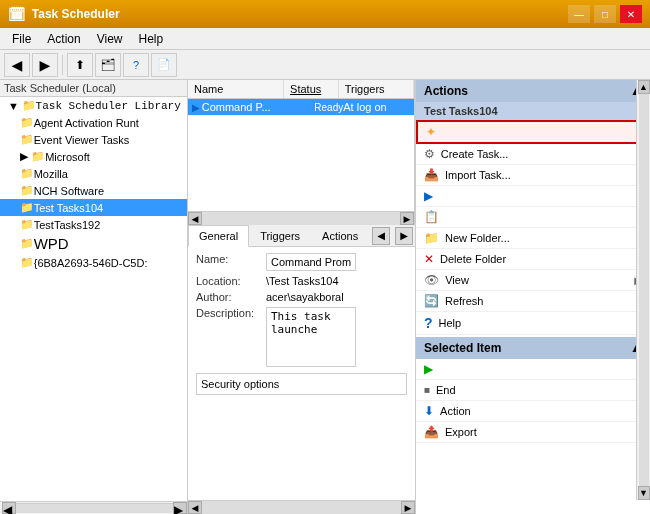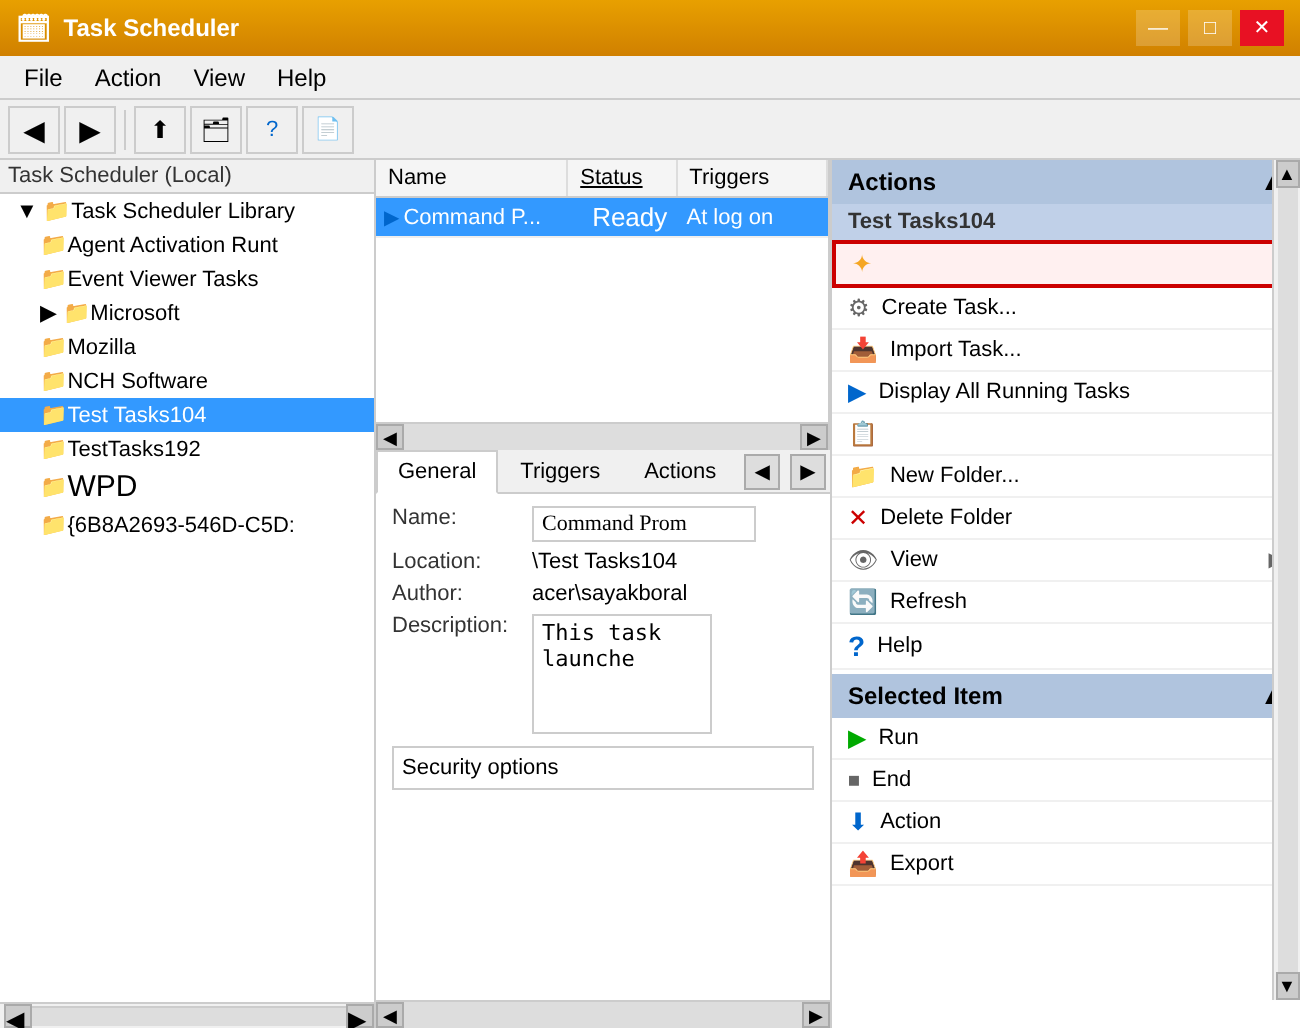--- a/index.html
+++ b/index.html
@@ -283,21 +283,21 @@
 
   <div class="left-panel">
     <div class="tree-header">
       <span>Task Scheduler (Local)</span>
     </div>
     <div class="tree-scroll-area">
       <div class="tree-item">
         <span class="indent" style="width:4px;"></span>
         <span class="tree-icon">▼</span>
         <span class="folder-icon">📁</span>
-        <span style="font-size:11px;"> Task Scheduler Library</span>
+        <span style="font-size:11px;font-family:Liberation Mono, monospace;"> Task Scheduler Library</span>
       </div>
       <div class="tree-item">
         <span class="indent" style="width:16px;"></span>
         <span class="folder-icon">📁</span>
         <span style="font-size:11px;"> Agent Activation Runt</span>
       </div>
       <div class="tree-item">
         <span class="indent" style="width:16px;"></span>
         <span class="folder-icon">📁</span>
         <span style="font-size:11px;"> Event Viewer Tasks</span>
@@ -351,21 +351,21 @@
     <div class="middle-panel" style="width:100%; height:145px; flex:none;">
       <div class="task-list-header">
         <div class="col-header col-name">Name</div>
         <div class="col-header col-status">Status</div>
         <div class="col-header col-trigger">Triggers</div>
       </div>
       <div class="task-list-body">
         <div class="task-row selected">
           <span class="task-arrow">▶</span>
           <span class="task-name">Command P...</span>
-          <span class="task-status" style="flex:1; font-size:13px;">Ready</span>
+          <span class="task-status" style="flex:1; font-size:10px;text-align:right;">Ready</span>
           <span class="task-trigger" style="flex:1.5; font-size:11px;">At log on</span>
         </div>
       </div>
       <div style="height:14px; background:#f0f0f0; border-top:1px solid #ccc; display:flex;">
         <div style="width:14px; background:#ccc; border:1px solid #aaa; cursor:pointer; display:flex; align-items:center; justify-content:center; font-size:9px;">◀</div>
         <div style="flex:1; background:#ddd;"></div>
         <div style="width:14px; background:#ccc; border:1px solid #aaa; cursor:pointer; display:flex; align-items:center; justify-content:center; font-size:9px;">▶</div>
       </div>
     </div>
 
@@ -373,21 +373,21 @@
       <div class="detail-tabs">
         <div class="detail-tab active">General</div>
         <div class="detail-tab">Triggers</div>
         <div class="detail-tab">Actions</div>
         <div class="tab-nav-btn">◀</div>
         <div class="tab-nav-btn">▶</div>
       </div>
       <div class="detail-content">
         <div class="detail-row">
           <span class="detail-label">Name:</span>
-          <input class="detail-input" value="Command Prom" style="width: 112px; font-family: Liberation Serif, serif;">
+          <input class="detail-input" value="Command Prom" style="width: 90px;">
         </div>
         <div class="detail-row">
           <span class="detail-label">Location:</span>
           <span class="detail-value">\Test Tasks104</span>
         </div>
         <div class="detail-row">
           <span class="detail-label">Author:</span>
           <span class="detail-value">acer\sayakboral</span>
         </div>
         <div class="detail-row">
@@ -423,21 +423,20 @@
       <div class="right-item">
         <span class="item-icon" style="color:#666;">⚙</span>
         <span class="item-label">Create Task...</span>
       </div>
       <div class="right-item">
         <span class="item-icon" style="color:#666;">📥</span>
         <span class="item-label">Import Task...</span>
       </div>
       <div class="right-item">
         <span class="item-icon" style="color:#0066cc;">▶</span>
-        <span class="item-label">Display All Running Tasks</span>
       </div>
       <div class="right-item">
         <span class="item-icon" style="color:#0066cc;">📋</span>
       </div>
       <div class="right-item">
         <span class="item-icon" style="color:#f5a623;">📁</span>
         <span class="item-label">New Folder...</span>
       </div>
       <div class="right-item">
         <span class="item-icon" style="color:#cc0000;">✕</span>
@@ -456,21 +455,20 @@
         <span class="item-icon" style="color:#0066cc; font-size:14px; font-weight:bold;">?</span>
         <span class="item-label">Help</span>
       </div>
 
       <div class="right-section-header" style="margin-top:2px;">
         <span>Selected Item</span>
         <span class="collapse-btn">▲</span>
       </div>
       <div class="right-item">
         <span class="item-icon" style="color:#00aa00;">▶</span>
-        <span class="item-label">Run</span>
       </div>
       <div class="right-item">
         <span class="item-icon" style="color:#666;">⏹</span>
         <span class="item-label">End</span>
       </div>
       <div class="right-item">
         <span class="item-icon" style="color:#0066cc;">⬇</span>
         <span class="item-label">Action</span>
       </div>
       <div class="right-item">

